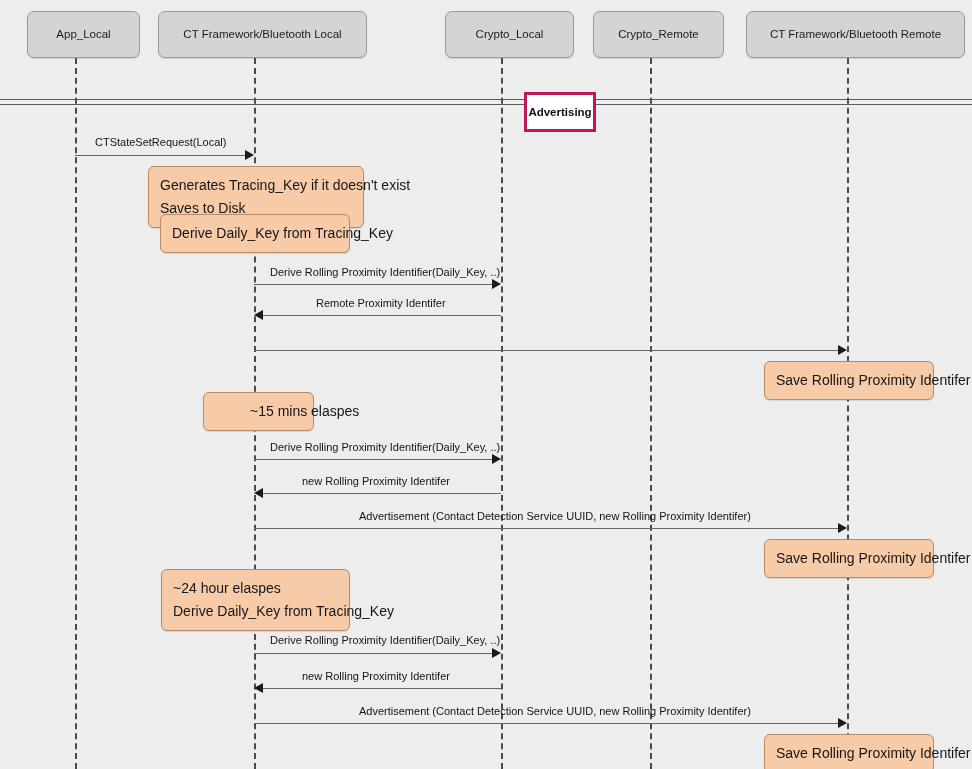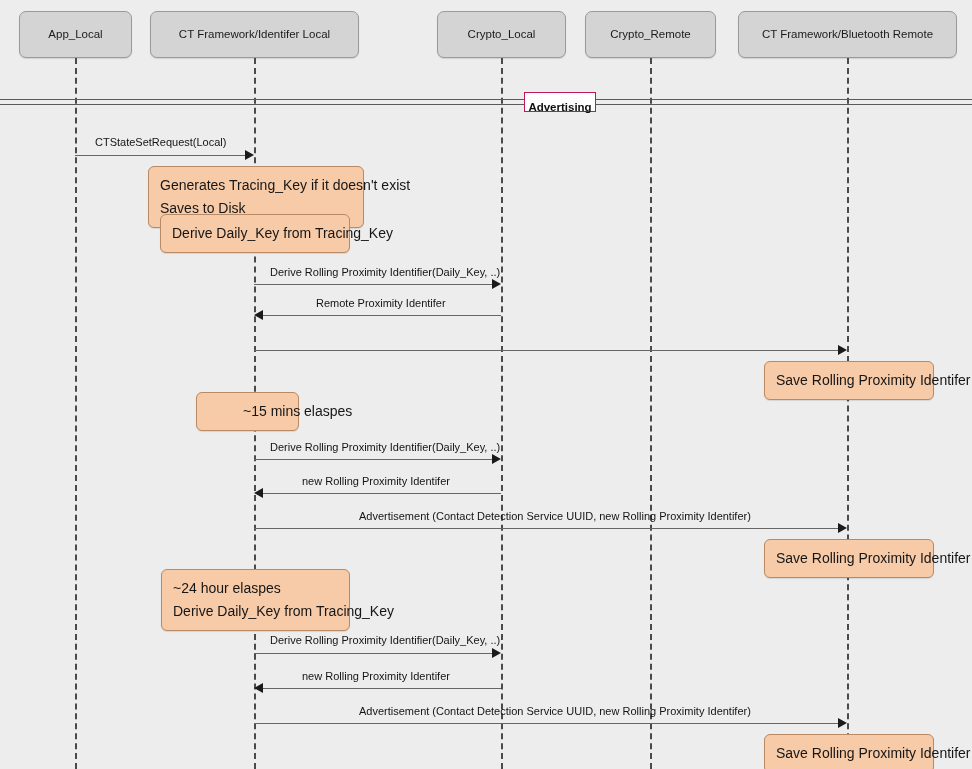--- a/index.html
+++ b/index.html
@@ -26,47 +26,48 @@
     border: 1px solid #9a9a9a;
     border-radius: 7px;
     display: flex;
     align-items: center;
     justify-content: center;
     font-size: 11.5px;
     color: #1b1b1b;
     text-align: center;
     line-height: 1.2;
     box-shadow: 0 1px 1px rgba(0,0,0,0.12);
+    margin-left: 8px;
   }
   
   .lifeline {
     position: absolute;
     width: 0;
     border-left: 2px dashed #4a4a4a;
   }
   
   .frag-line {
     position: absolute;
     left: 0;
     width: 972px;
     height: 0;
     border-top: 1.5px solid #5a5a5a;
   }
   .frag-label {
     position: absolute;
     box-sizing: border-box;
     background: #ffffff;
-    border: 1px solid #be185d;
+    border: 3px solid #be185d;
     font-size: 11.5px;
     font-weight: bold;
     color: #111;
     display: flex;
-    align-items: flex-start;
+    align-items: center;
     justify-content: center;
-    padding: 8px 8px;
+    padding: 17px 8px;
     z-index: 5;
   }
   
   .msg {
     position: absolute;
     height: 0;
     border-top: 1px solid #666;
   }
   .msg-label {
     position: absolute;
@@ -105,21 +106,21 @@
 </style>
 </head>
 <body>
 
 <div id="canvas">
 
   <div class="participant" style="left:19px; top:11px; width:113px; height:47px;">
     <span>App_Local</span>
   </div>
   <div class="participant" style="left:150px; top:11px; width:209px; height:47px;">
-    <span>CT Framework/Identifer Local</span>
+    <span>CT Framework/Bluetooth Local</span>
   </div>
   <div class="participant" style="left:437px; top:11px; width:129px; height:47px;">
     <span>Crypto_Local</span>
   </div>
   <div class="participant" style="left:585px; top:11px; width:131px; height:47px;">
     <span>Crypto_Remote</span>
   </div>
   <div class="participant" style="left:738px; top:11px; width:219px; height:47px;">
     <span>CT Framework/Bluetooth Remote</span>
   </div>
@@ -157,21 +158,21 @@
   <div class="msg" style="left:262px; top:315px; width:239px;"></div>
   <div class="arrow left" style="left:254px; top:310px;"></div>
 
   <div class="msg" style="left:254px; top:350px; width:586px;"></div>
   <div class="arrow right" style="left:838px; top:345px;"></div>
 
   <div class="note center" style="left:764px; top:361px; width:170px;">
     <span class="note-line">Save Rolling Proximity Identifer</span>
   </div>
 
-  <div class="note center" style="left:196px; top:392px; width:103px;padding-left:46px;">
+  <div class="note center" style="left:203px; top:392px; width:111px;padding-left:46px;">
     <span class="note-line">~15 mins elaspes</span>
   </div>
 
   <div class="msg-label" style="left:270px; top:441px;">Derive Rolling Proximity Identifier(Daily_Key, ..)</div>
   <div class="msg" style="left:254px; top:459px; width:240px;"></div>
   <div class="arrow right" style="left:492px; top:454px;"></div>
 
   <div class="msg-label" style="left:302px; top:475px;">new Rolling Proximity Identifer</div>
   <div class="msg" style="left:262px; top:493px; width:239px;"></div>
   <div class="arrow left" style="left:254px; top:488px;"></div>

